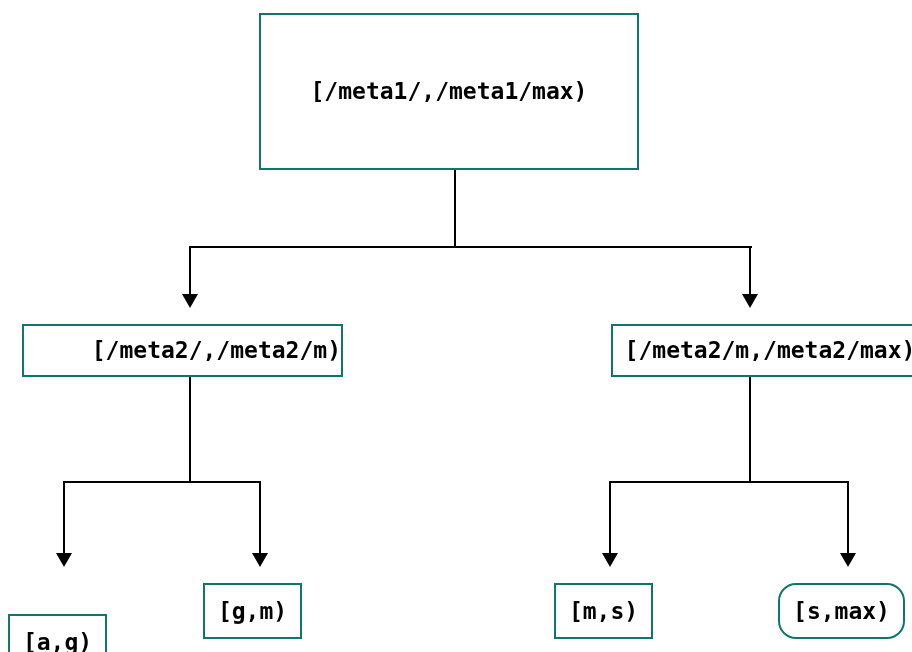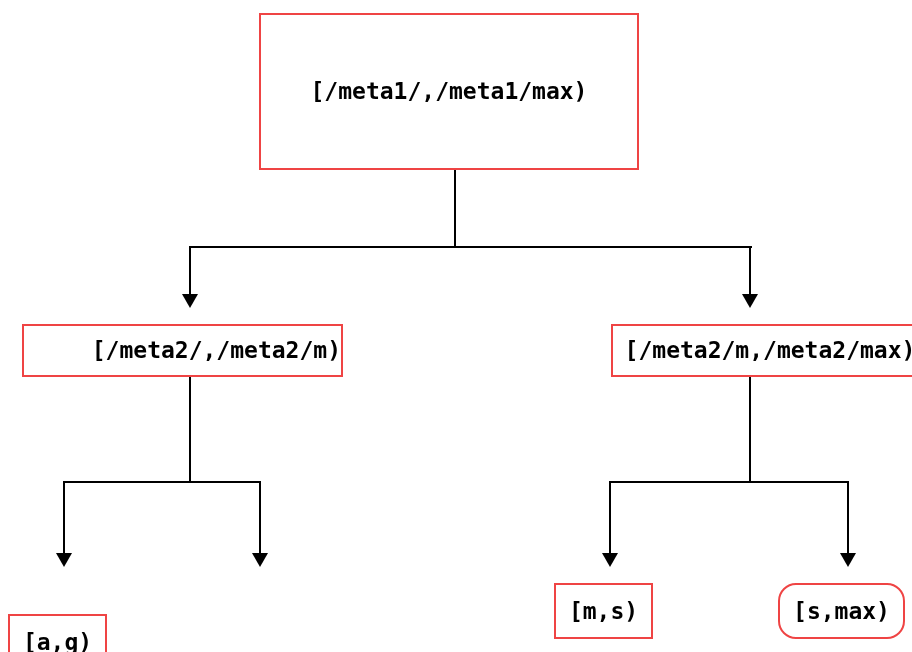--- a/index.html
+++ b/index.html
@@ -11,21 +11,21 @@
     position: relative;
     width: 912px;
     height: 652px;
     background: #ffffff;
     overflow: hidden;
     font-family: "DejaVu Sans Mono", monospace;
   }
   .node {
     position: absolute;
     box-sizing: border-box;
-    border: 2px solid #ef4444;
+    border: 2px solid #0f766e;
     background: #ffffff;
     display: flex;
     align-items: center;
     justify-content: center;
   }
   .node-label {
     font-family: "DejaVu Sans Mono", monospace;
     font-size: 23px;
     font-weight: bold;
     color: #000000;
@@ -67,20 +67,23 @@
   </div>
 
   <div class="node n-mid-right">
     <span class="node-label">[/meta2/m,/meta2/max)</span>
   </div>
 
   <div class="node n-leaf-ag">
     <span class="node-label">[a,g)</span>
   </div>
 
+  <div class="node n-leaf-gm">
+    <span class="node-label">[g,m)</span>
+  </div>
 
   <div class="node n-leaf-ms">
     <span class="node-label">[m,s)</span>
   </div>
 
   <div class="node n-leaf-smax">
     <span class="node-label">[s,max)</span>
   </div>
 
   <div class="line" style="left:454px; top:170px; width:2px; height:77px;"></div>

